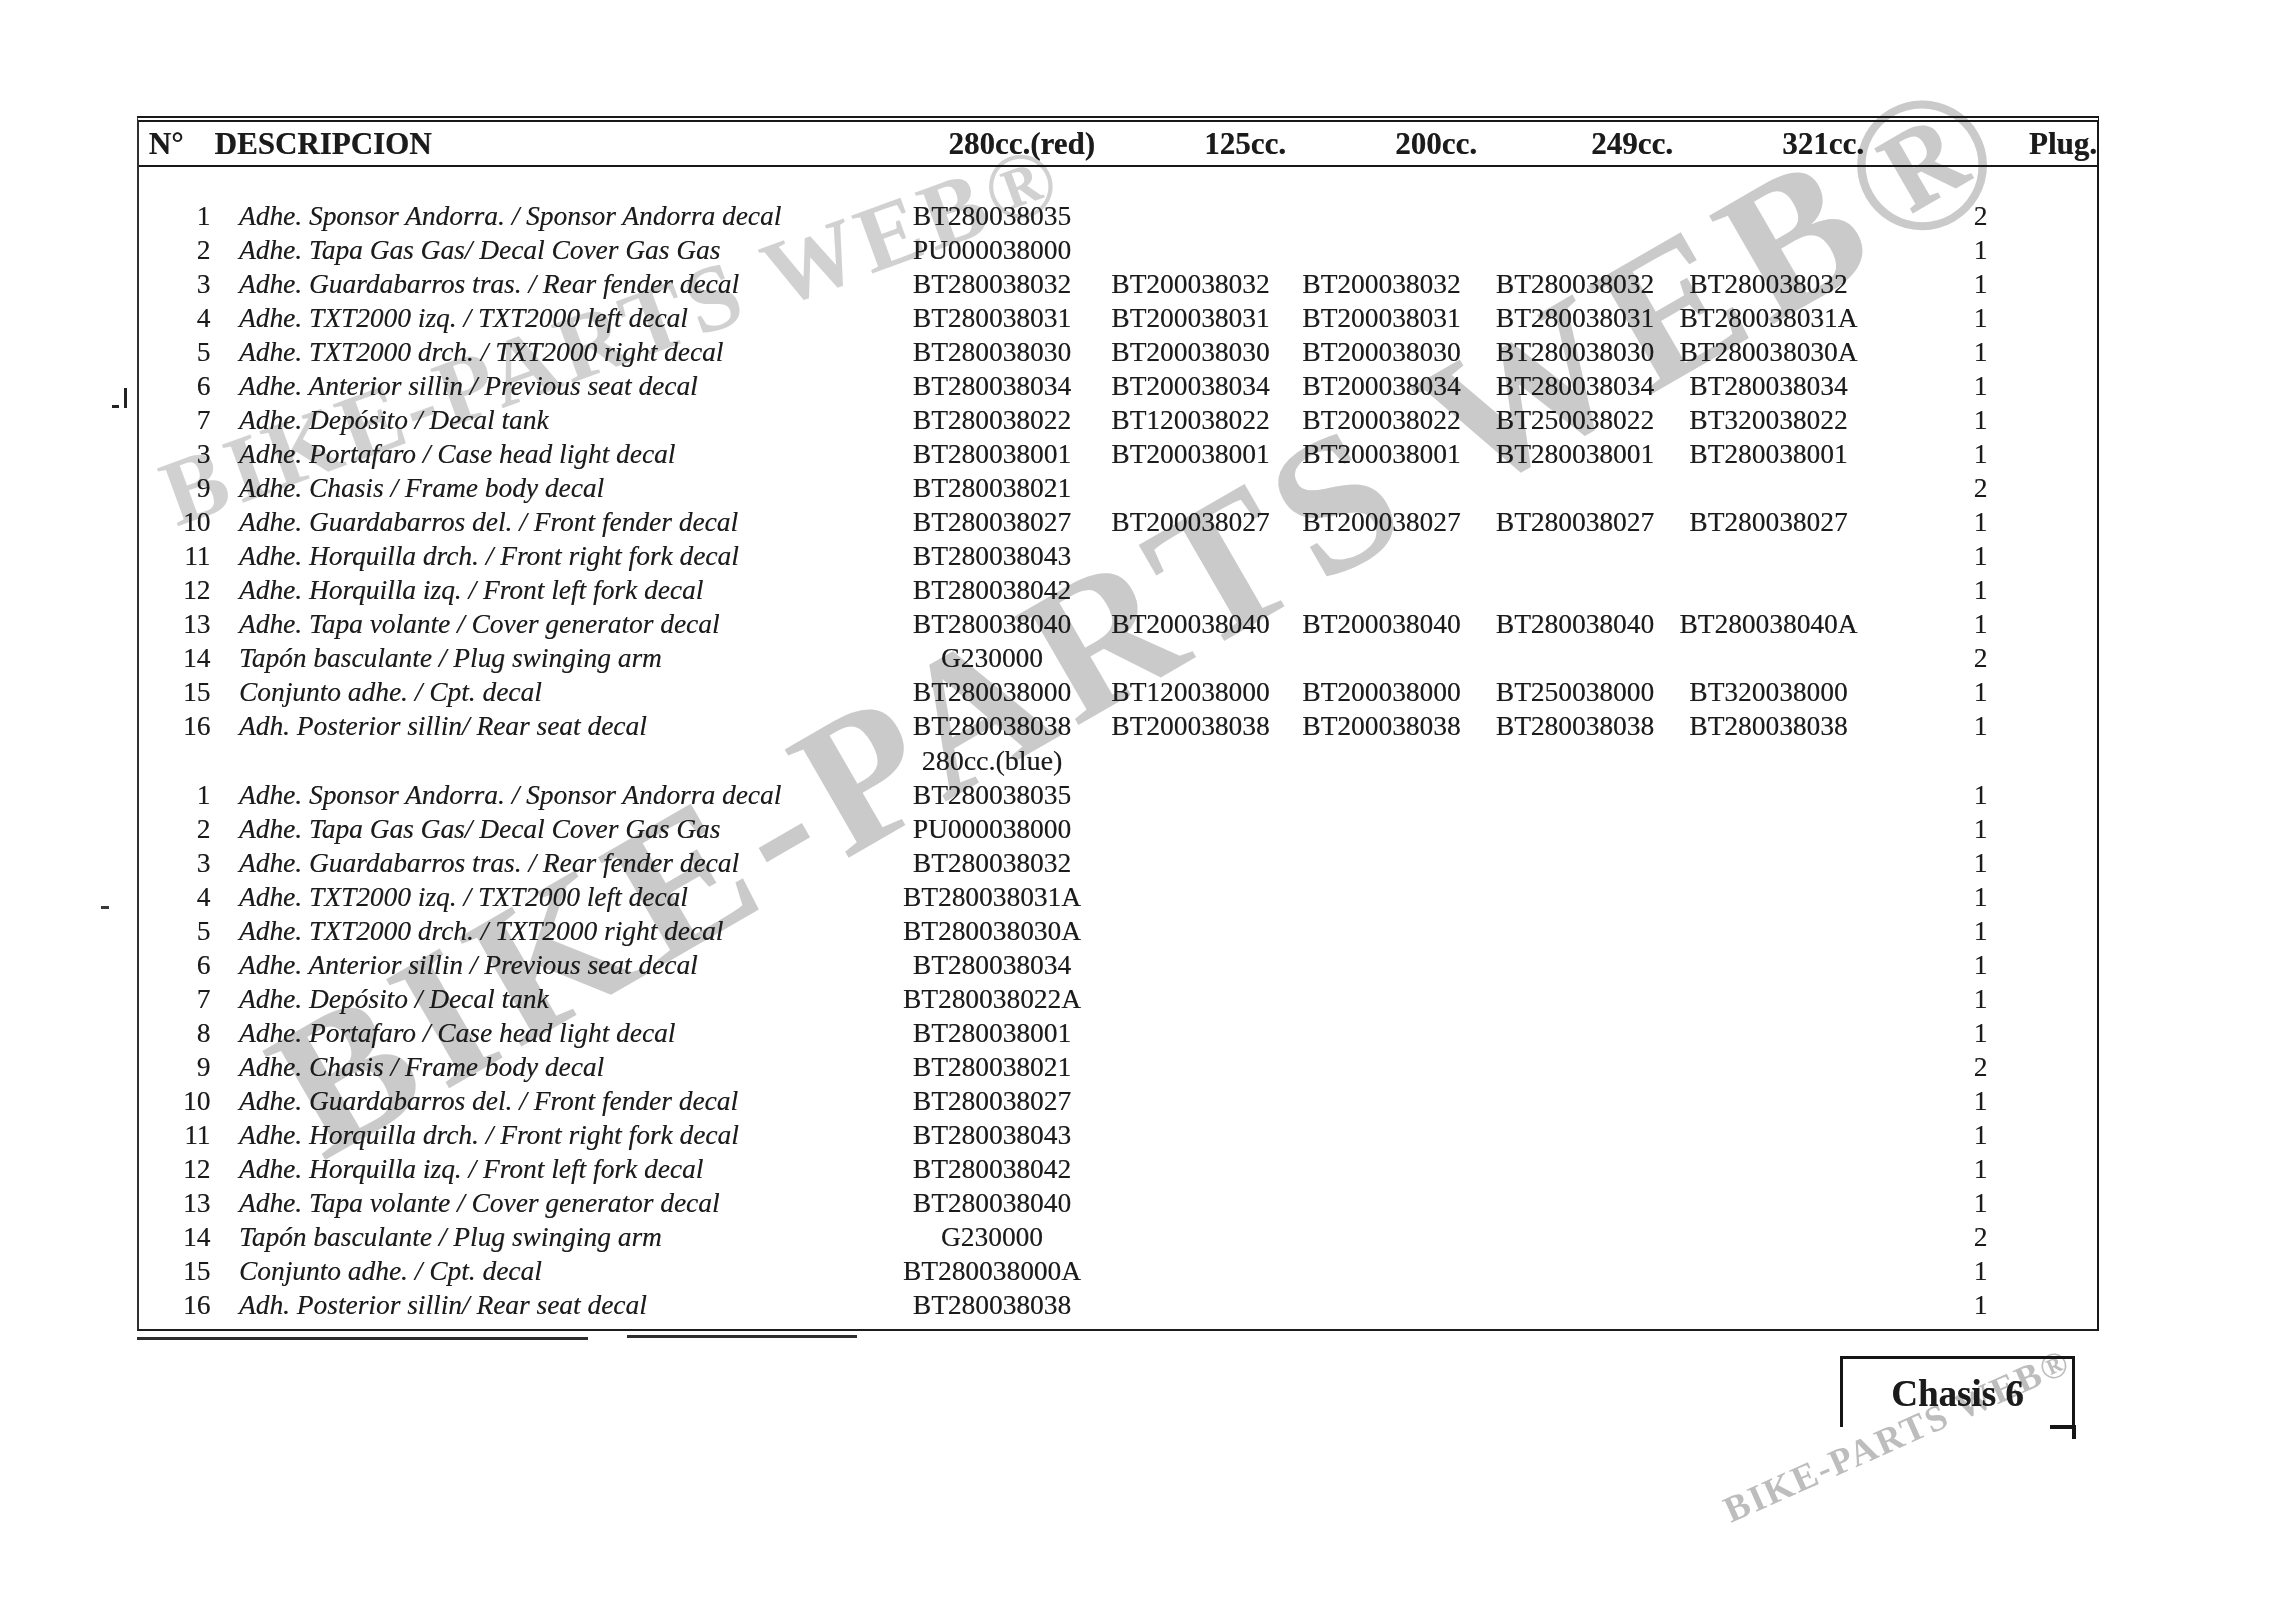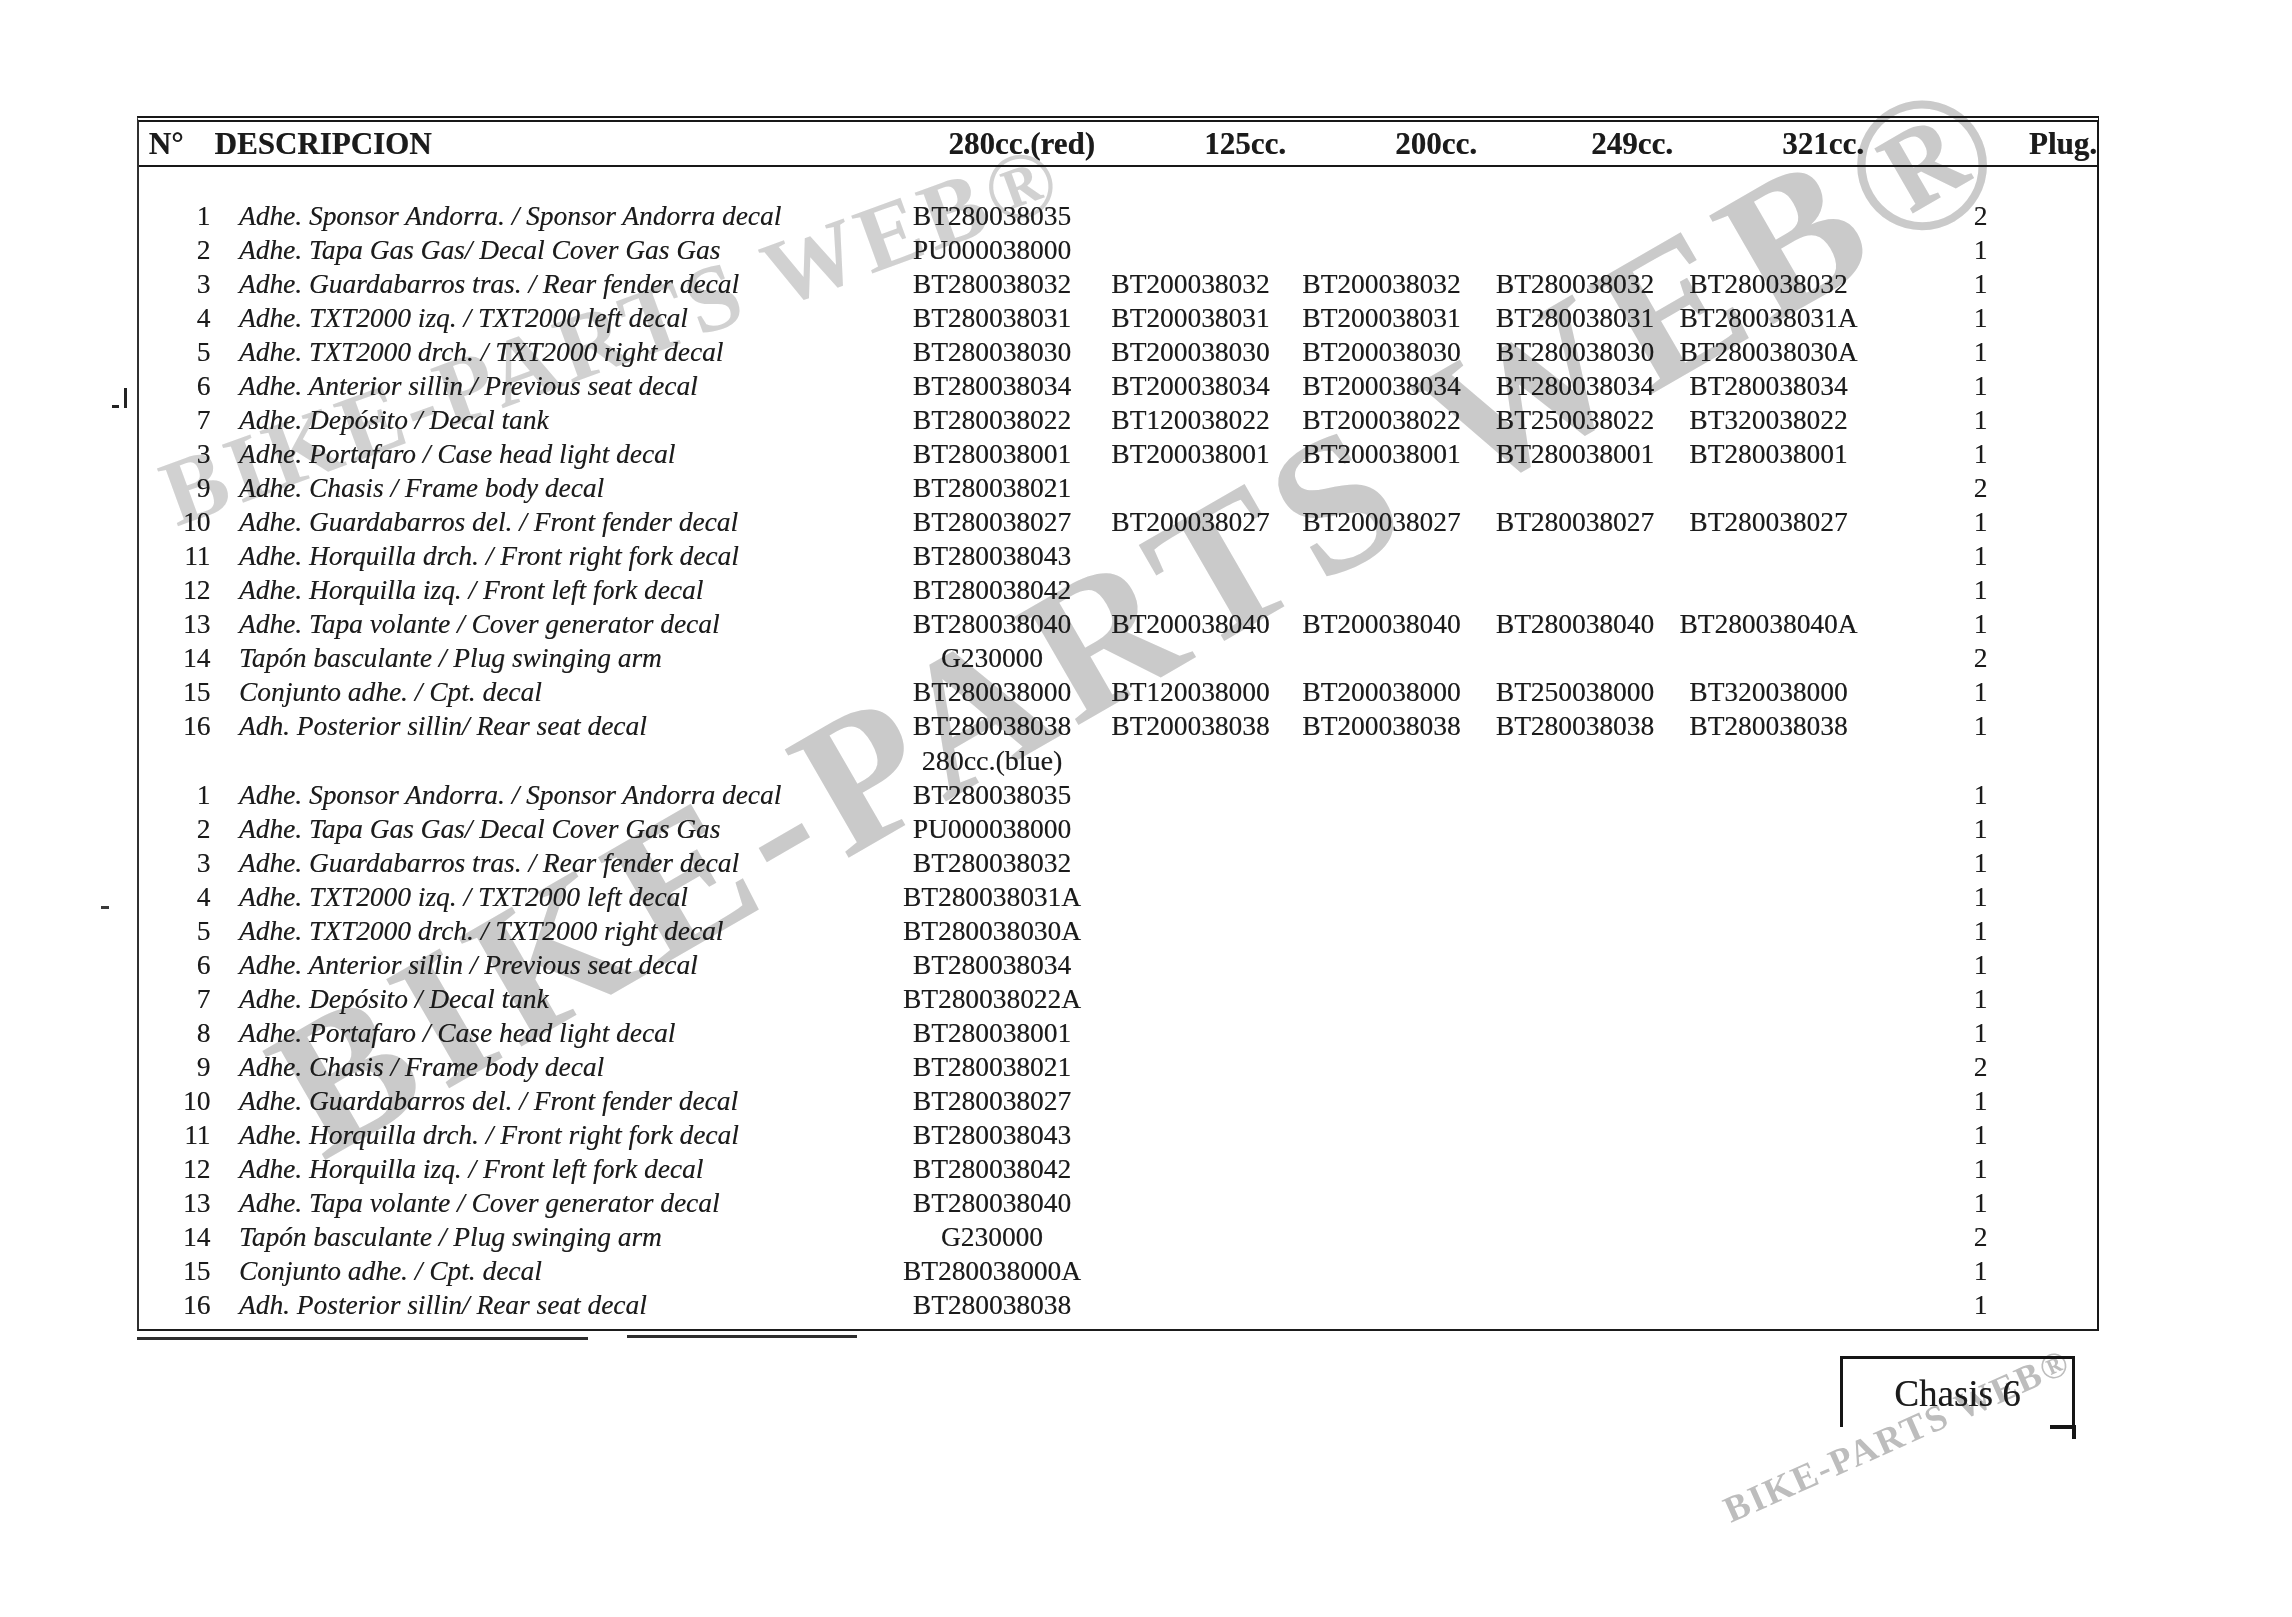--- a/index.html
+++ b/index.html
@@ -51,21 +51,21 @@
   
   .art-tick  { position:absolute; left:124px; top:388px; width:2.9px; height:19.6px; background:#232323; z-index:1; }
   .art-dot   { position:absolute; left:112px; top:405px; width:6.9px; height:2.9px; background:#232323; z-index:1; }
   .art-dash  { position:absolute; left:101px; top:906px; width:7.8px; height:2.9px; background:#3a3a3a; z-index:1; }
   
   .chasis {
     position:absolute; left:1840px; top:1356px; width:235px; height:71px;
     box-sizing:border-box; z-index:1;
     border:3.9px solid #151515; border-bottom:none;
     display:flex; align-items:center; justify-content:center;
-    font-weight:normal; font-size:37px;
+    font-weight:bold; font-size:37px;
     text-shadow:0.4px 0.4px 0.6px rgba(20,20,20,.55);
   }
   .chasis::before { content:""; position:absolute; right:-3.9px; bottom:-11.8px; width:3.9px; height:13.7px; background:#151515; }
   .chasis::after  { content:""; position:absolute; right:-3.9px; bottom:-2px;  width:25.5px; height:3.9px; background:#151515; }
 </style>
 </head>
 <body>
 
 <div class="page">
 

